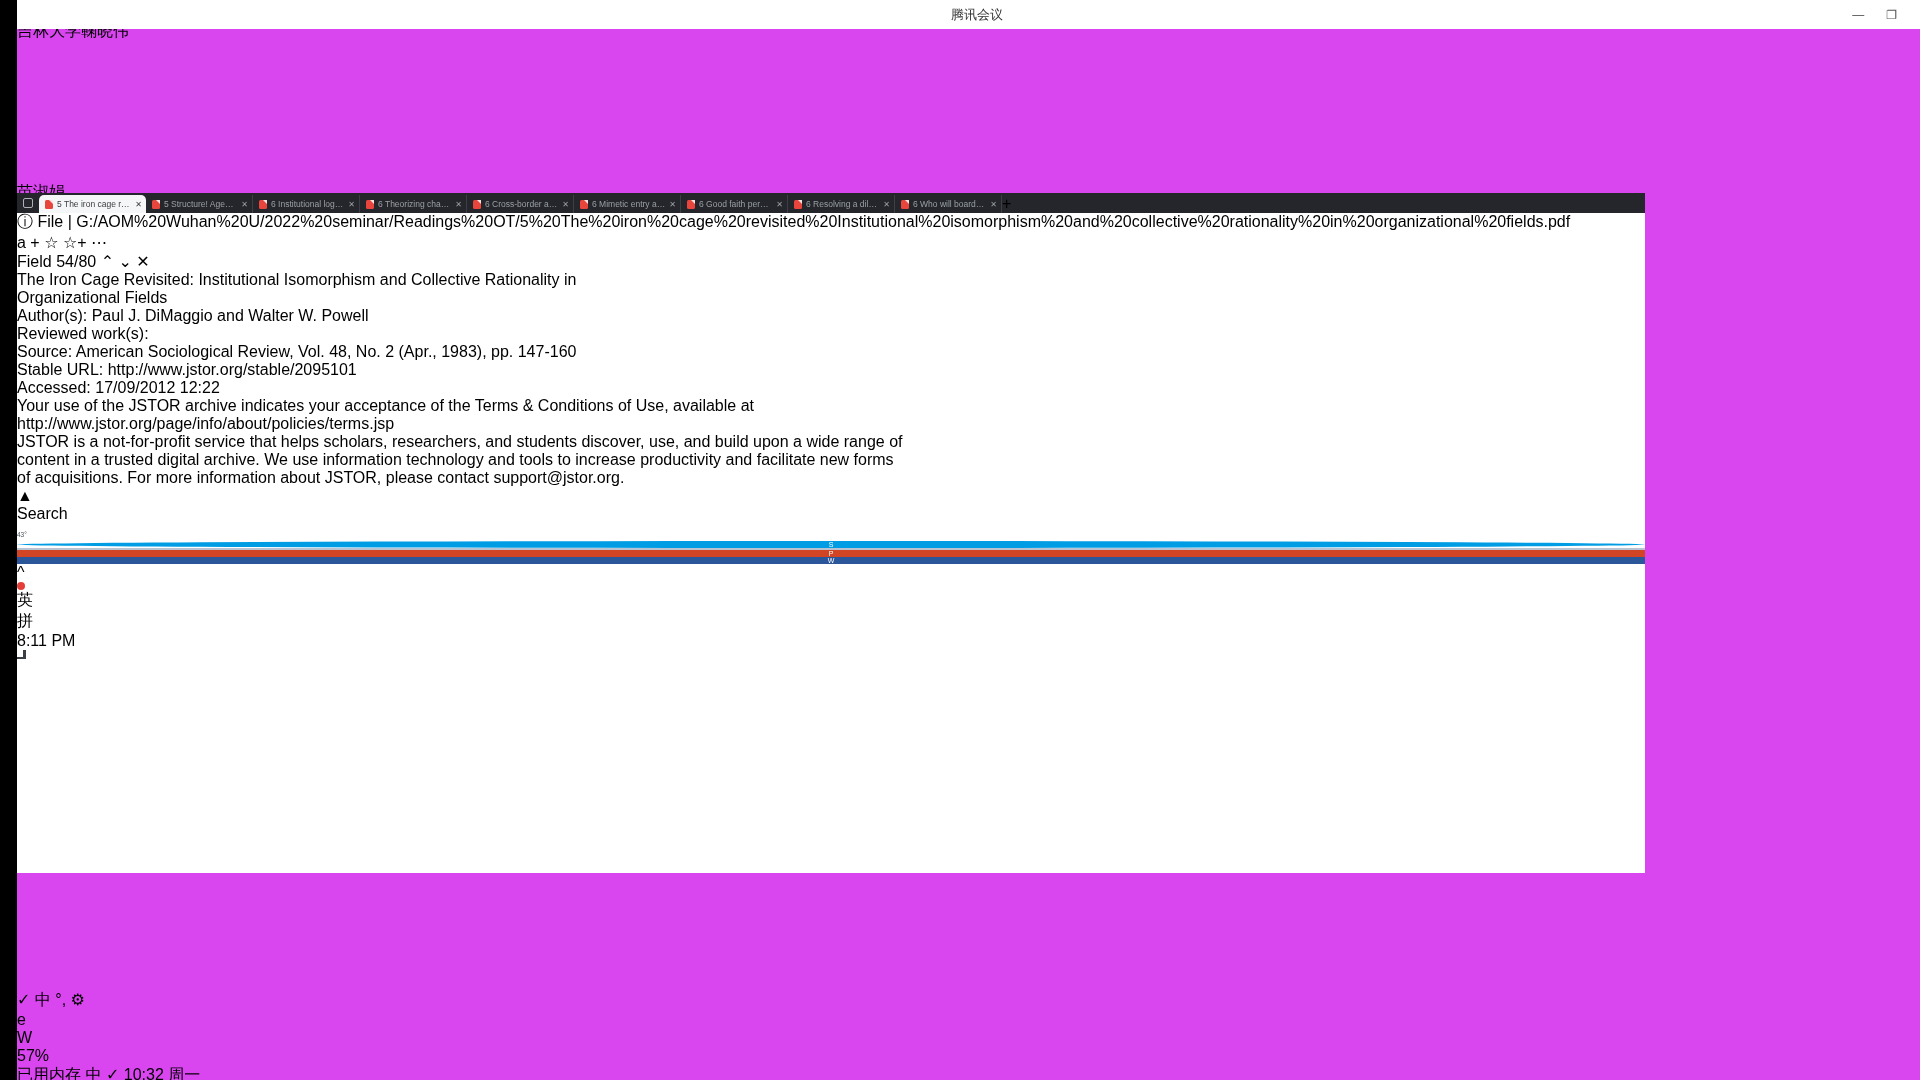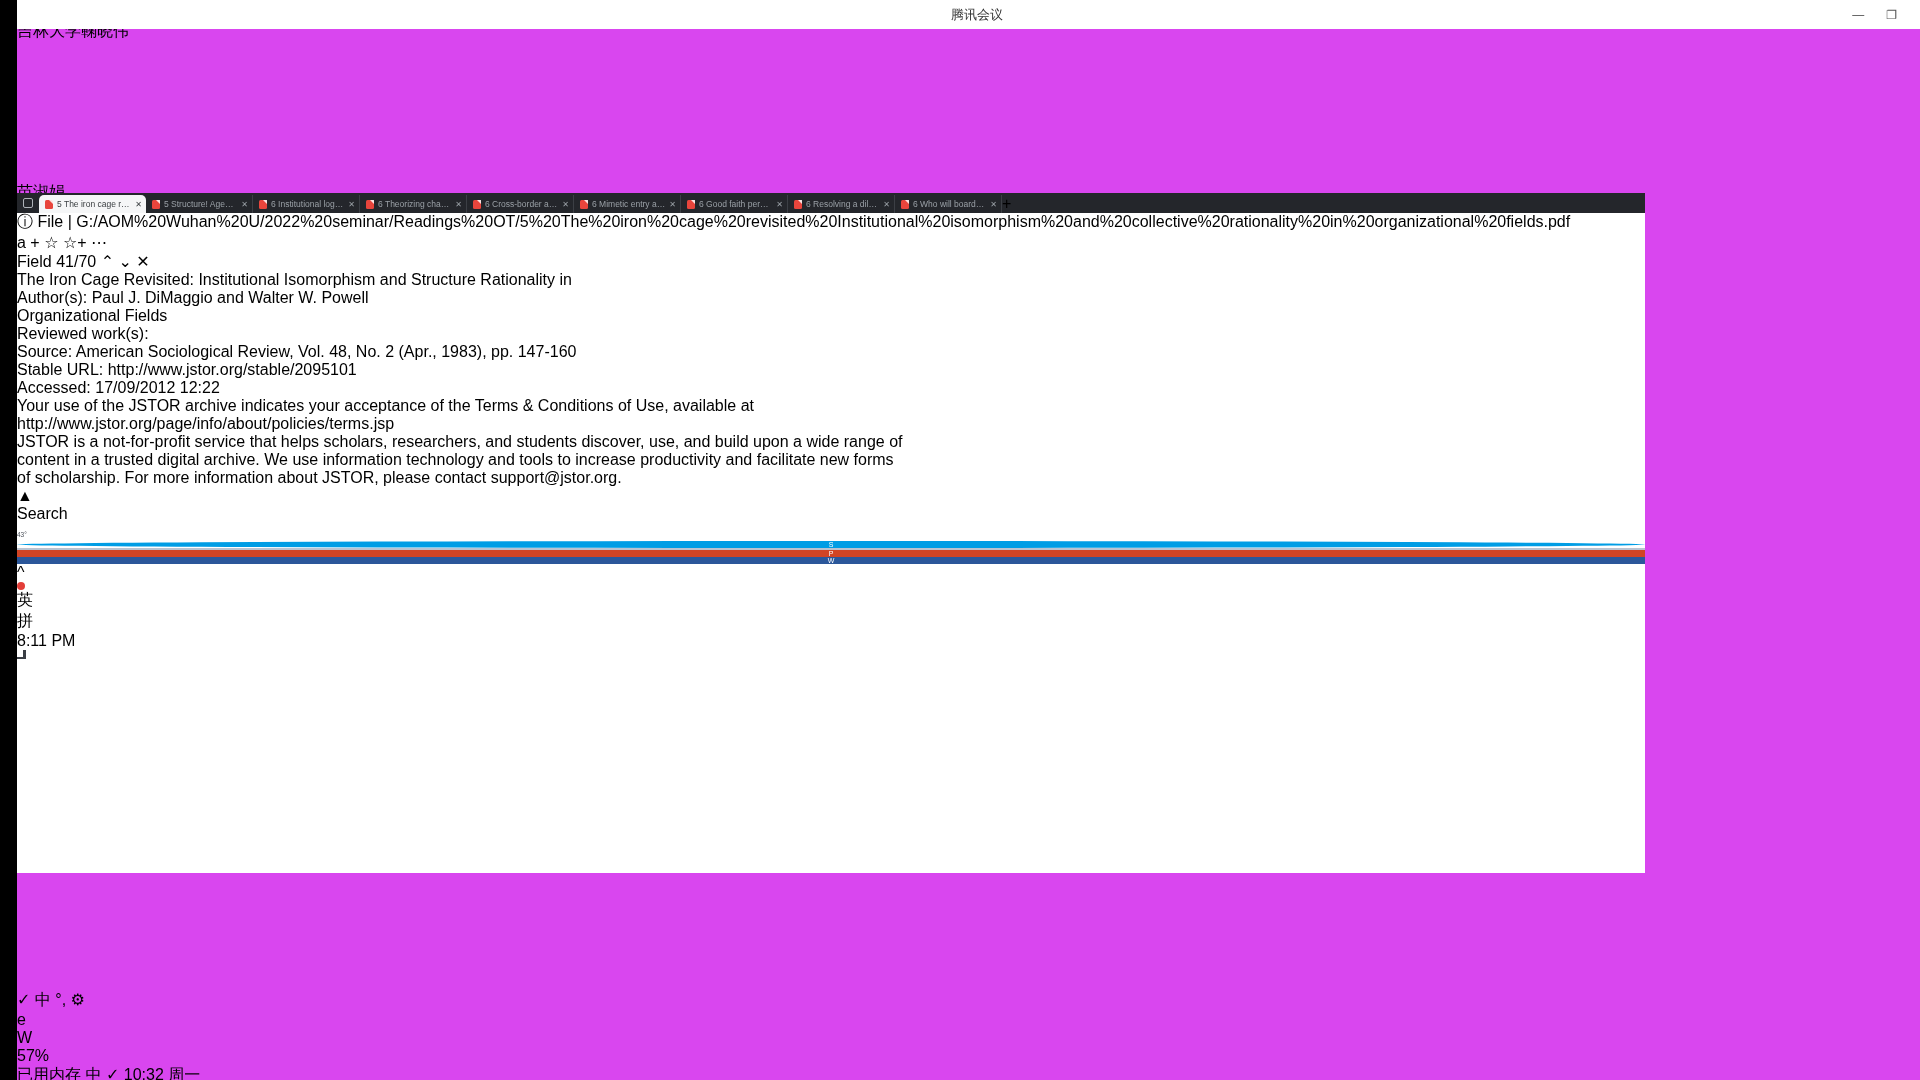--- a/index.html
+++ b/index.html
@@ -111,47 +111,47 @@
         <span class="tbico round">+</span>
         <span class="tbico">☆</span>
         <span class="tbico">☆+</span>
         <span class="avatar-s"></span>
         <span class="tbico">⋯</span>
       </div>
     </div>
 
     <div class="findbar">
       <span class="fq">Field</span>
-      <span class="fc">41/70</span>
+      <span class="fc">54/80</span>
       <span class="fdiv"></span>
       <span class="fbtn">⌃</span>
       <span class="fbtn">⌄</span>
       <span class="fbtn">✕</span>
     </div>
 
     <div class="pdf">
 
       <div class="rule r1"></div>
 
-      <div class="pline" style="top:183px">The Iron Cage Revisited: Institutional Isomorphism and Structure Rationality in</div>
+      <div class="pline" style="top:183px">The Iron Cage Revisited: Institutional Isomorphism and Collective Rationality in</div>
+      <div class="pline" style="top:211px"><span>Organizational </span><span class="hl">Field</span><span>s</span></div>
       <div class="pline" style="top:238px">Author(s): Paul J. DiMaggio and Walter W. Powell</div>
-      <div class="pline" style="top:211px"><span>Organizational </span><span class="hl">Field</span><span>s</span></div>
       <div class="pline" style="top:266px">Reviewed work(s):</div>
       <div class="pline" style="top:293px"><span>Source: </span><span class="it">American Sociological Review</span><span>, Vol. 48, No. 2 (Apr., 1983), pp. 147-160</span></div>
       <div class="pline" style="top:346px"><span>Stable URL: </span><span class="plink">http://www.jstor.org/stable/2095101</span></div>
       <div class="pline" style="top:380px">Accessed: 17/09/2012 12:22</div>
 
       <div class="rule r2"></div>
 
       <div class="pline para" style="top:451px">Your use of the JSTOR archive indicates your acceptance of the Terms &amp; Conditions of Use, available at</div>
       <div class="pline para" style="top:478px"><span class="plink">http://www.jstor.org/page/info/about/policies/terms.jsp</span></div>
 
       <div class="pline para" style="top:560px">JSTOR is a not-for-profit service that helps scholars, researchers, and students discover, use, and build upon a wide range of</div>
       <div class="pline para" style="top:587px">content in a trusted digital archive. We use information technology and tools to increase productivity and facilitate new forms</div>
-      <div class="pline para" style="top:613px">of scholarship. For more information about JSTOR, please contact support@jstor.org.</div>
+      <div class="pline para" style="top:613px">of acquisitions. For more information about JSTOR, please contact support@jstor.org.</div>
     </div>
 
     <div class="pscroll">
       <div class="up">▲</div>
       <div class="pthumb"></div>
       <div class="ptick red" style="top:100px"></div>
       <div class="ptick" style="top:122px"></div>
       <div class="ptick" style="top:154px"></div>
       <div class="ptick" style="top:230px"></div>
       <div class="ptick" style="top:300px"></div>

